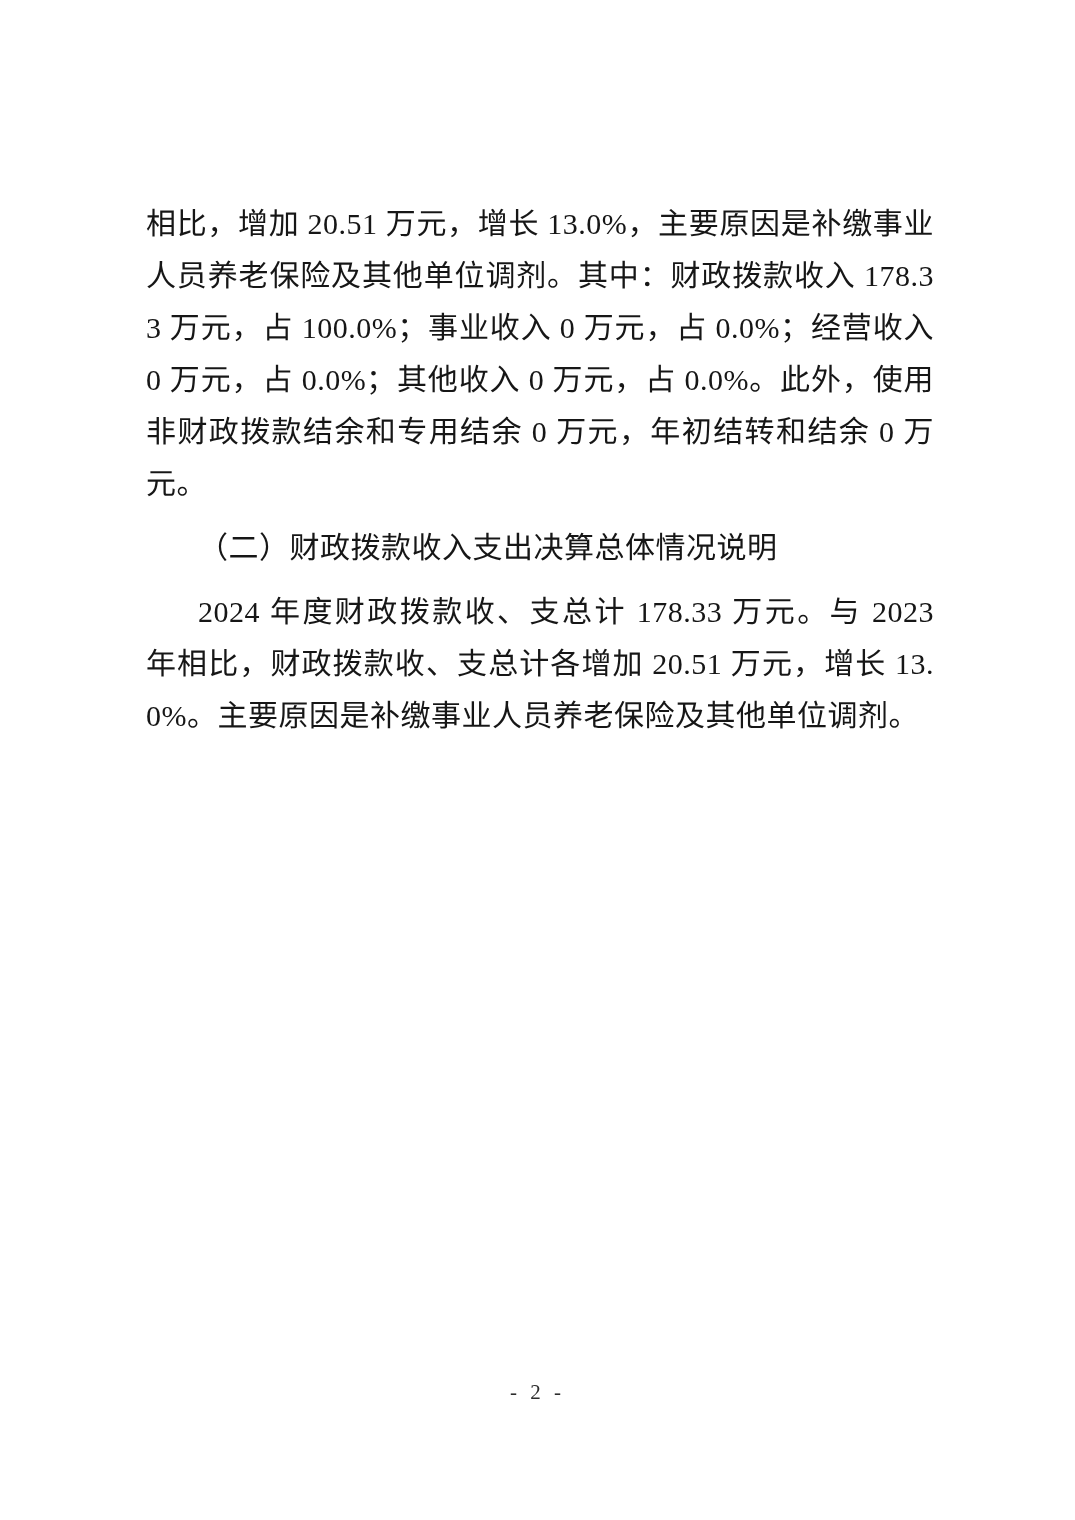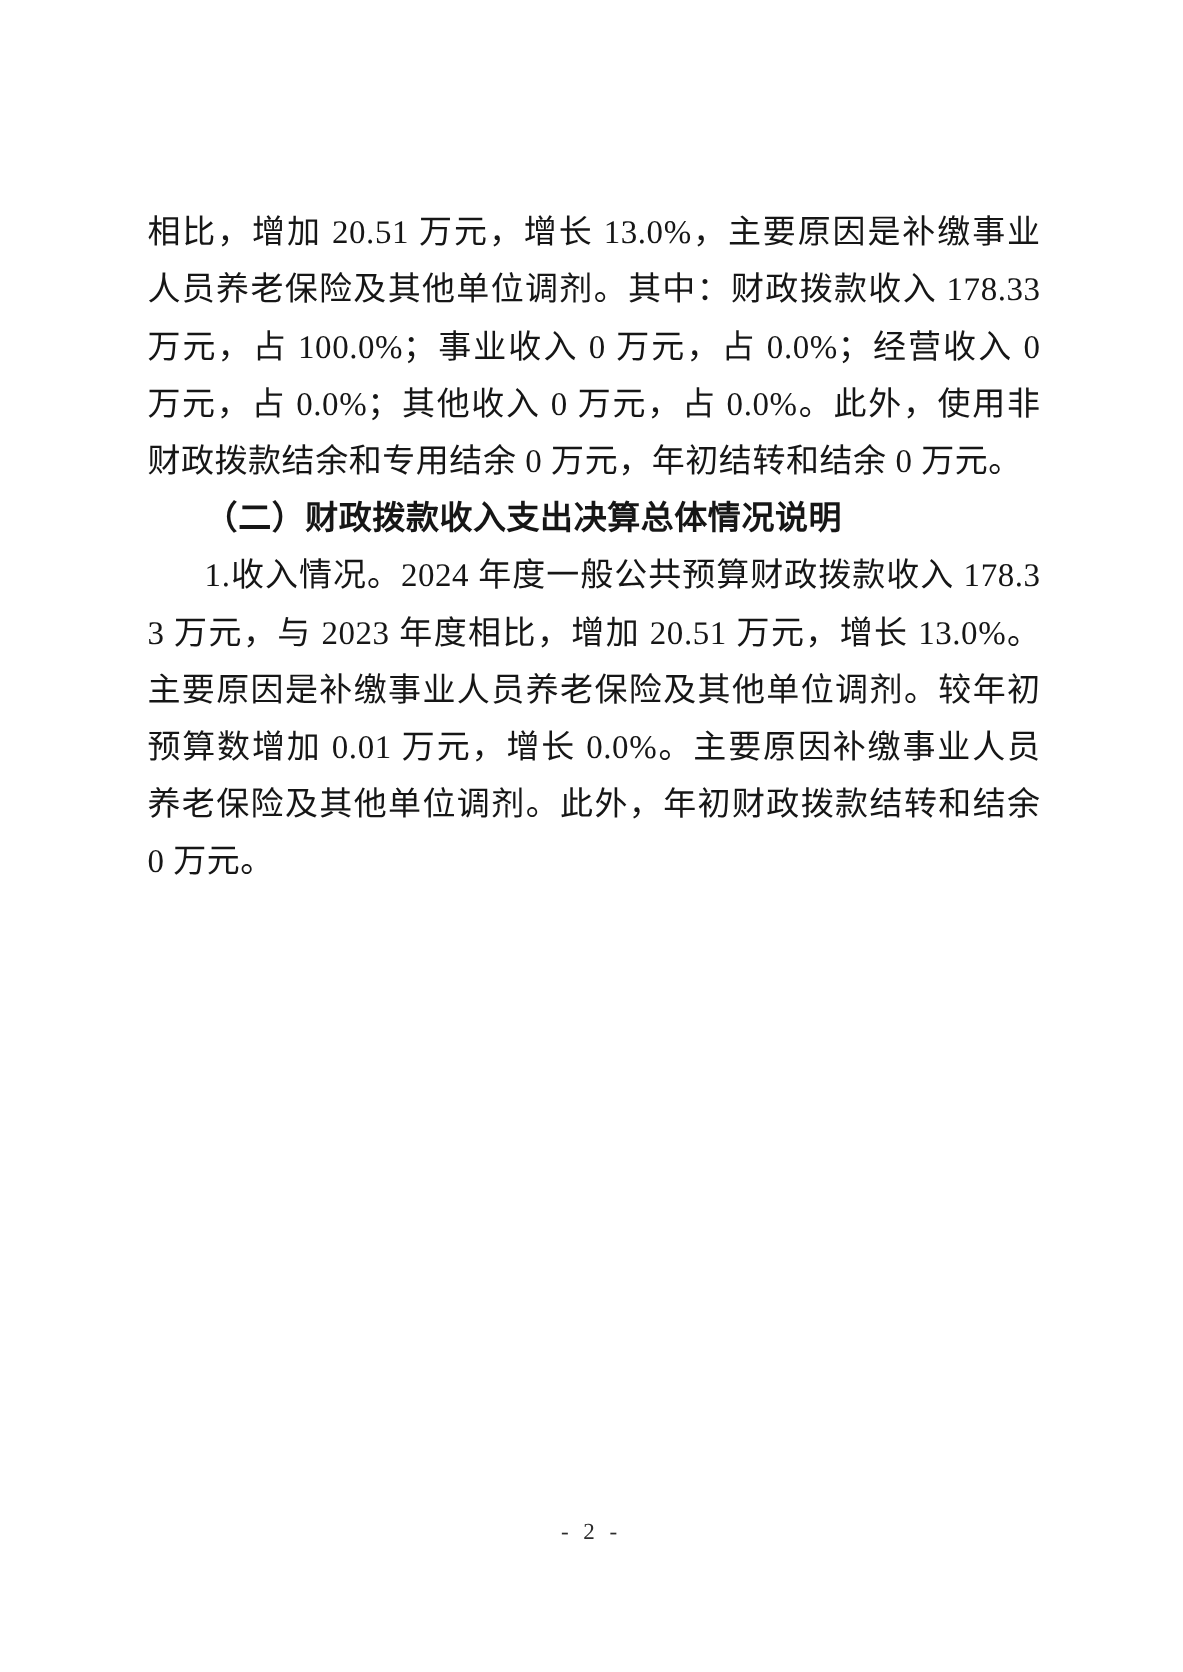--- a/index.html
+++ b/index.html
@@ -21,33 +21,33 @@
     position: absolute;
     left: 134px;
     top: 186px;
     width: 812px;
     font-size: 30px;
     line-height: 52px;
     letter-spacing: 0.5px;
     text-align: justify;
   }
   .doc-body p {
-    margin: 0;
+    margin: 12px;
     padding: 0;
     word-break: break-all;
   }
   .para {
     text-indent: 52px;
   }
   .para.continuation {
     text-indent: 0;
   }
   .heading {
     text-indent: 52px;
-    font-weight: bold;
+    font-weight: normal;
   }
   .page-footer {
     position: absolute;
     left: 0;
     top: 1380px;
     width: 100%;
     text-align: center;
   }
   .page-number {
     font-size: 21px;
@@ -58,20 +58,20 @@
 </style>
 </head>
 <body>
 
 <div class="page">
 
   <div class="doc-body">
 
   <p class="para continuation">相比，增加 20.51 万元，增长 13.0%，主要原因是补缴事业人员养老保险及其他单位调剂。其中：财政拨款收入 178.33 万元，占 100.0%；事业收入 0 万元，占 0.0%；经营收入 0 万元，占 0.0%；其他收入 0 万元，占 0.0%。此外，使用非财政拨款结余和专用结余 0 万元，年初结转和结余 0 万元。</p>
       <p class="heading">（二）财政拨款收入支出决算总体情况说明</p>
-      <p class="para">1.收入情况。2024 年度一般公共预算财政拨款收入 178.33 万元，与 2023 年度相比，增加 20.51 万元，增长 13.0%。主要原因是补缴事业人员养老保险及其他单位调剂。较年初预算数增加 0.01 万元，增长 0.0%。主要原因补缴事业人员养老保险及其他单位调剂。此外，年初财政拨款结转和结余 0 万元。</p>
+      <p class="para">2024 年度财政拨款收、支总计 178.33 万元。与 2023 年相比，财政拨款收、支总计各增加 20.51 万元，增长 13.0%。主要原因是补缴事业人员养老保险及其他单位调剂。</p>
     </div>
 
   <div class="page-footer">
     <span class="page-number">- 2 -</span>
   </div>
 
 </div>
 
 </body></html>

